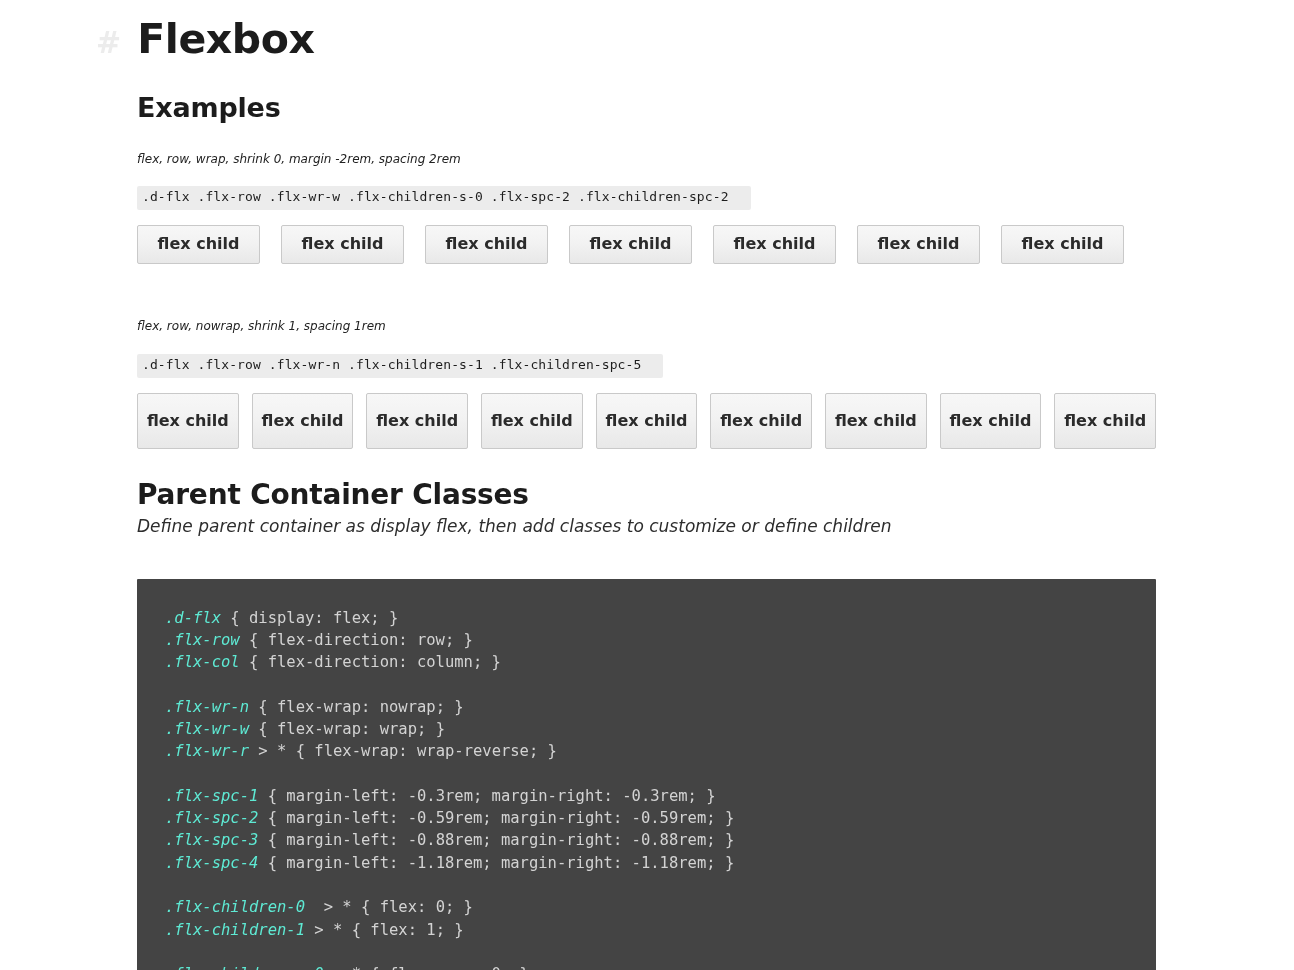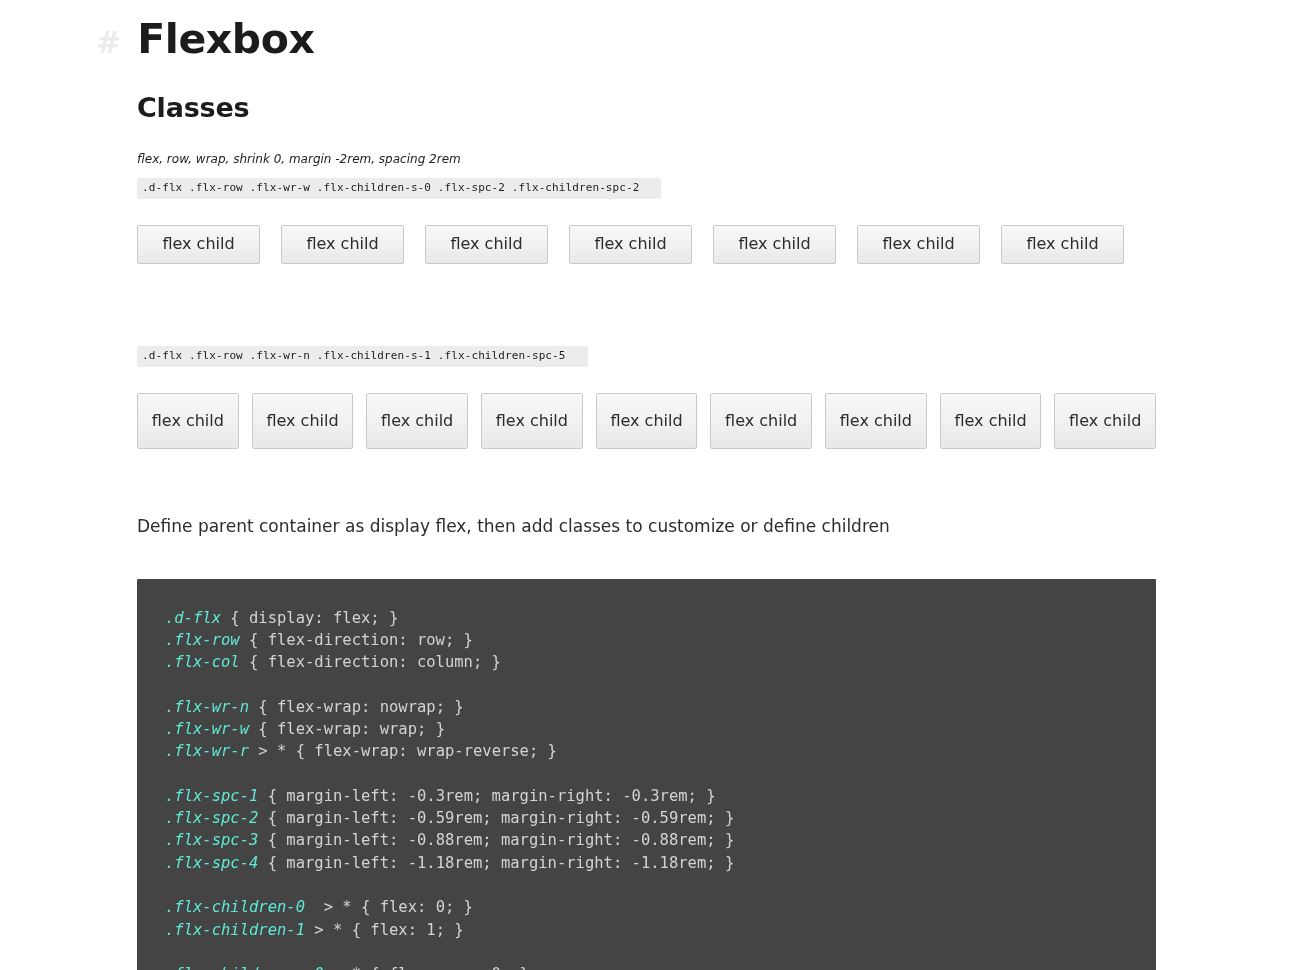--- a/index.html
+++ b/index.html
@@ -62,65 +62,67 @@
     line-height: 1;
   }
   #examples-heading { left: 137px; top: 94px; }
   #parent-heading   { left: 137px; top: 481px; font-size: 28px; }
 
   .subtitle {
     position: absolute;
     left: 137px;
     top: 515px;
     font-size: 17px;
+    font-style: italic;
     color: #2d2d2d;
     line-height: 1.3;
   }
 
   
   .ex-label {
     position: absolute;
     left: 137px;
     font-size: 12px;
     font-style: italic;
     color: #222222;
     line-height: 1.2;
   }
   .ex-code {
     position: absolute;
     left: 137px;
     background: #ececec;
     color: #1d1d1d;
     font-family: "DejaVu Sans Mono", "Liberation Mono", monospace;
-    font-size: 11px;
+    font-size: 13px;
     line-height: 1.45;
     padding: 2px 22px 3px 5px;
     border-radius: 2px;
     white-space: pre;
     letter-spacing: 0.1px;
+    margin-top: 8px;
   }
 
   
   .flex-row {
     position: absolute;
     left: 137px;
     display: flex;
     flex-direction: row;
     box-sizing: border-box;
   }
   .flex-row.wrap   { flex-wrap: wrap; }
   .flex-row.nowrap { flex-wrap: nowrap; }
 
   .flex-child {
     background: linear-gradient(to bottom, #f7f7f7 0%, #f2f2f2 45%, #e8e8e8 100%);
     border: 1px solid #c9c9c9;
     border-radius: 2px;
     color: #2b2b2b;
     font-size: 16px;
-    font-weight: 400;
+    font-weight: 700;
     text-align: center;
     display: flex;
     align-items: center;
     justify-content: center;
     box-sizing: border-box;
     cursor: default;
     padding: 0 6px;
     line-height: 1.18;
   }
 
@@ -157,46 +159,48 @@
 </head>
 <body>
 
 <div class="page">
 
   <div class="title-row">
     <a class="anchor-hash" href="#flexbox">#</a>
     <h1 class="page-title">Flexbox</h1>
   </div>
 
-  <h2 class="h2" id="examples-heading">Classes</h2>
+  <h2 class="h2" id="examples-heading">Examples</h2>
 
   <div class="ex-label" style="top:152px;">flex, row, wrap, shrink 0, margin -2rem, spacing 2rem</div>
   <code class="ex-code" style="top:178px;">.d-flx .flx-row .flx-wr-w .flx-children-s-0 .flx-spc-2 .flx-children-spc-2</code>
 
   <div class="flex-row wrap" id="row-one">
       <div class="flex-child">flex child</div>
       <div class="flex-child">flex child</div>
       <div class="flex-child">flex child</div>
       <div class="flex-child">flex child</div>
       <div class="flex-child">flex child</div>
       <div class="flex-child">flex child</div>
       <div class="flex-child">flex child</div>
     </div>
 
+  <div class="ex-label" style="top:319px;">flex, row, nowrap, shrink 1, spacing 1rem</div>
   <code class="ex-code" style="top:346px;">.d-flx .flx-row .flx-wr-n .flx-children-s-1 .flx-children-spc-5</code>
 
   <div class="flex-row nowrap" id="row-two">
       <div class="flex-child">flex child</div>
       <div class="flex-child">flex child</div>
       <div class="flex-child">flex child</div>
       <div class="flex-child">flex child</div>
       <div class="flex-child">flex child</div>
       <div class="flex-child">flex child</div>
       <div class="flex-child">flex child</div>
       <div class="flex-child">flex child</div>
       <div class="flex-child">flex child</div>
     </div>
 
+  <h2 class="h2" id="parent-heading">Parent Container Classes</h2>
   <div class="subtitle">Define parent container as display flex, then add classes to customize or define children</div>
 
   <pre class="code-block" id="code-block"><span class="code-line"><span class="sel">.d-flx</span><span class="body"> { display: flex; }</span></span><span class="code-line"><span class="sel">.flx-row</span><span class="body"> { flex-direction: row; }</span></span><span class="code-line"><span class="sel">.flx-col</span><span class="body"> { flex-direction: column; }</span></span><span class="code-line">&nbsp;</span><span class="code-line"><span class="sel">.flx-wr-n</span><span class="body"> { flex-wrap: nowrap; }</span></span><span class="code-line"><span class="sel">.flx-wr-w</span><span class="body"> { flex-wrap: wrap; }</span></span><span class="code-line"><span class="sel">.flx-wr-r</span><span class="body"> &gt; * { flex-wrap: wrap-reverse; }</span></span><span class="code-line">&nbsp;</span><span class="code-line"><span class="sel">.flx-spc-1</span><span class="body"> { margin-left: -0.3rem; margin-right: -0.3rem; }</span></span><span class="code-line"><span class="sel">.flx-spc-2</span><span class="body"> { margin-left: -0.59rem; margin-right: -0.59rem; }</span></span><span class="code-line"><span class="sel">.flx-spc-3</span><span class="body"> { margin-left: -0.88rem; margin-right: -0.88rem; }</span></span><span class="code-line"><span class="sel">.flx-spc-4</span><span class="body"> { margin-left: -1.18rem; margin-right: -1.18rem; }</span></span><span class="code-line">&nbsp;</span><span class="code-line"><span class="sel">.flx-children-0</span><span class="body">  &gt; * { flex: 0; }</span></span><span class="code-line"><span class="sel">.flx-children-1</span><span class="body"> &gt; * { flex: 1; }</span></span><span class="code-line">&nbsp;</span><span class="code-line"><span class="sel">.flx-children-g-0</span><span class="body"> &gt; * { flex-grow: 0; }</span></span></pre>
 
 </div>
 
 </body></html>

